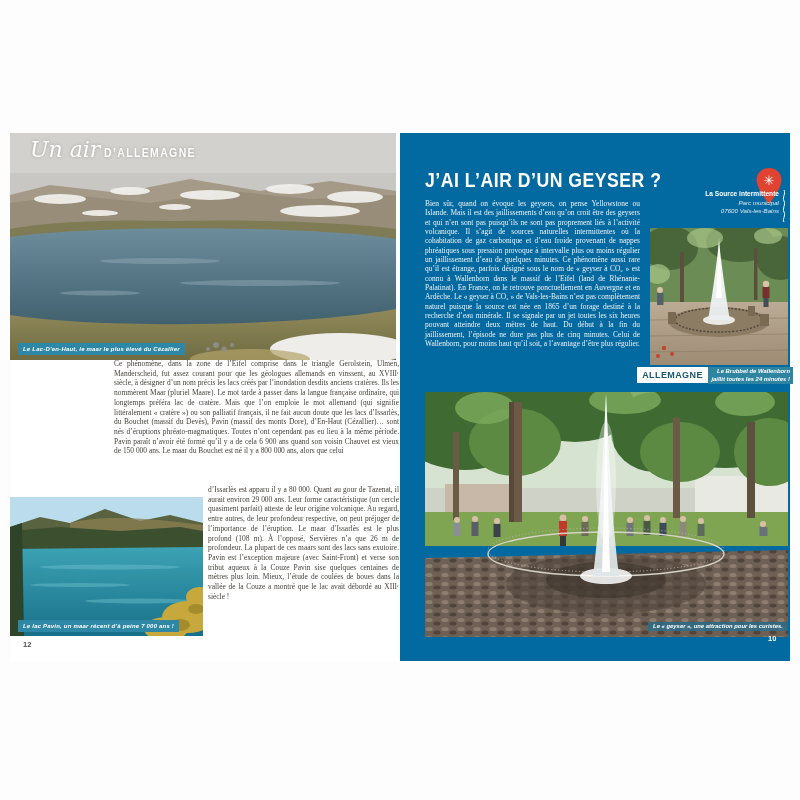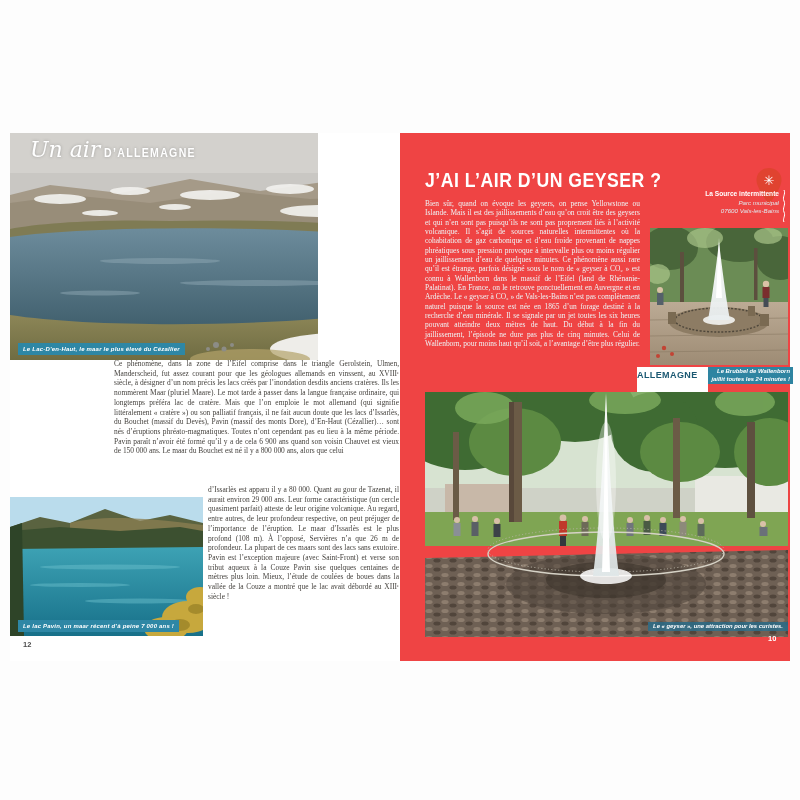--- a/index.html
+++ b/index.html
@@ -1,24 +1,24 @@
 <!DOCTYPE html>
 <html><head>
 <meta charset="utf-8">
 <style>
   html,body{margin:0;padding:0;background:#fff;}
   #stage{position:relative;width:800px;height:800px;background:#fdfdfd;overflow:hidden;
          font-family:"Liberation Serif",serif;}
   .spread{position:absolute;left:10px;top:133px;width:780px;height:528px;}
   .page{position:absolute;top:0;height:528px;}
   #pageLeft{left:0;width:390px;background:#ffffff;}
-  #pageRight{left:390px;width:390px;background:#ef4444;}
+  #pageRight{left:390px;width:390px;background:#0369a1;}
 
   
-  .photoTop{position:absolute;left:0;top:0;width:308px;height:227px;overflow:hidden;}
+  .photoTop{position:absolute;left:0;top:0;width:386px;height:227px;overflow:hidden;}
   .banner{position:absolute;left:20px;top:6px;color:#fff;white-space:nowrap;
           text-shadow:0 0 3px rgba(90,90,90,.45);}
   .bannerScript{font:italic 22px/22px "DejaVu Serif",serif;}
   .bannerCaps{font:bold 12px "Liberation Sans",sans-serif;letter-spacing:1.5px;margin-left:4px;
               display:inline-block;transform:scaleX(.88);transform-origin:left;}
   .capStrip{position:absolute;background:#2e87a5;color:#fff;
             font:italic bold 6px/10px "Liberation Sans",sans-serif;
             padding:1px 5px;white-space:nowrap;letter-spacing:.2px;}
   .bodyText{position:absolute;color:#45423e;text-align:justify;
             font:7.45px/9.7px "Liberation Serif",serif;}
@@ -33,22 +33,22 @@
            font:bold 21px/24px "Liberation Sans",sans-serif;letter-spacing:.6px;
            transform:scaleX(.84);transform-origin:left;}
   #rpBody{position:absolute;left:25px;top:66px;width:215px;color:#eef3f5;
           text-align:justify;font:7.45px/9.35px "Liberation Serif",serif;}
   .pinWrap{position:absolute;left:353px;top:33px;width:32px;height:40px;}
   .locBlock{position:absolute;left:281px;top:57px;width:98px;text-align:right;color:#fff;}
   .locName{font:bold 6.6px/8.5px "Liberation Sans",sans-serif;}
   .locSub{font:italic 6.2px/8px "Liberation Sans",sans-serif;color:#dfe9ee;}
   .squiggle{position:absolute;left:381px;top:56px;}
   .photoSide{position:absolute;left:250px;top:95px;width:138px;height:137px;overflow:hidden;}
-  #badgeAllemagne{position:absolute;left:237px;top:234px;width:71px;height:25px;background:#fff;
-      color:#1a5872;font:bold 9px/16px "Liberation Sans",sans-serif;
+  #badgeAllemagne{position:absolute;left:237px;top:234px;width:71px;height:16px;background:#fff;
+      color:#1a5872;text-align:center;font:bold 9px/16px "Liberation Sans",sans-serif;
       letter-spacing:.4px;}
   #sideCap{position:absolute;left:308px;top:234px;width:80px;background:#2e84a1;
       color:#fff;text-align:right;font:italic bold 5.9px/7.6px "Liberation Sans",sans-serif;
       padding:1px 3px 1px 2px;}
   .photoMain{position:absolute;left:25px;top:259px;width:363px;height:245px;overflow:hidden;}
   #mainCap{position:absolute;right:0;bottom:6px;background:rgba(44,108,136,.85);color:#fff;
       font:italic bold 5.9px/9px "Liberation Sans",sans-serif;padding:0 5px;white-space:nowrap;}
   #pageNumRight{position:absolute;left:368px;top:501px;color:#fff;}
 </style>
 </head>

